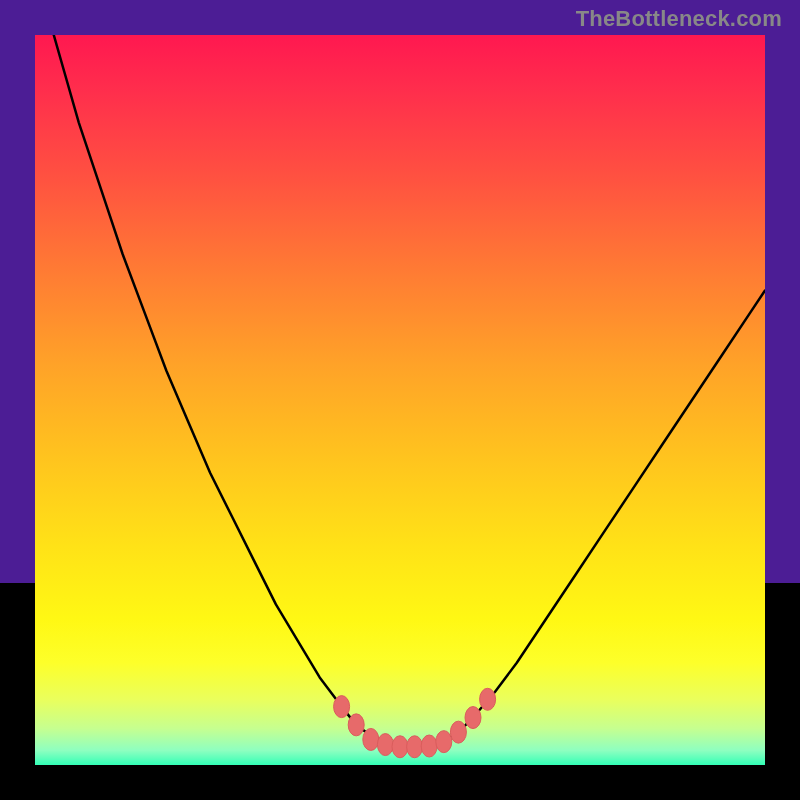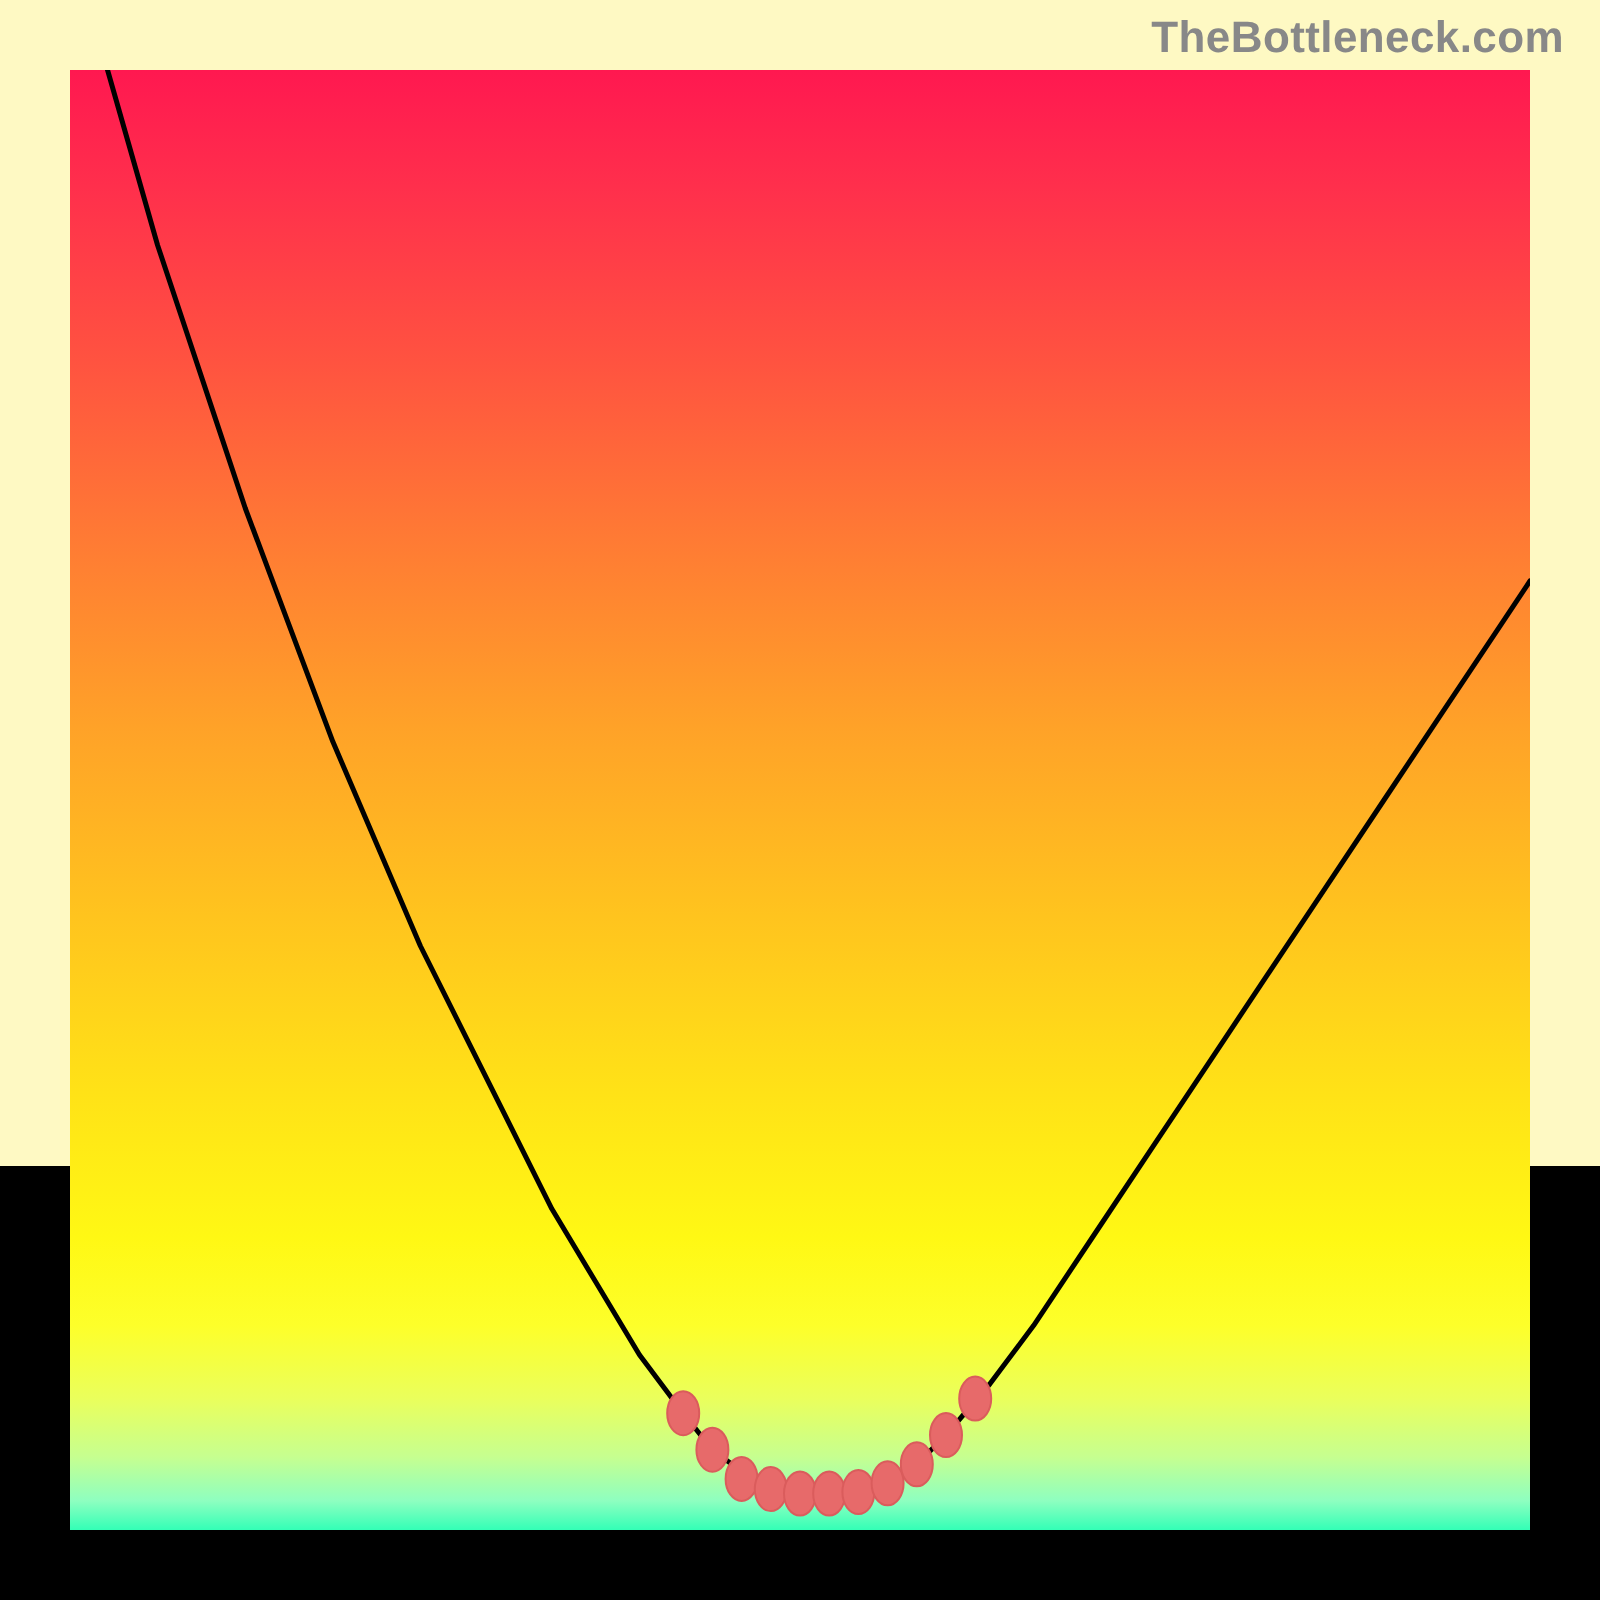--- a/index.html
+++ b/index.html
@@ -7,21 +7,21 @@
     padding: 0;
     width: 800px;
     height: 800px;
     overflow: hidden;
     background: #000;
   }
   .frame {
     position: relative;
     width: 800px;
     height: 583px;
-    background: #fef9c3;
+    background: #4c1d95;
   }
   .plot-area {
     position: absolute;
     left: 35px;
     top: 35px;
     width: 730px;
     height: 730px;
     overflow: hidden;
   }
   .gradient-bg {

